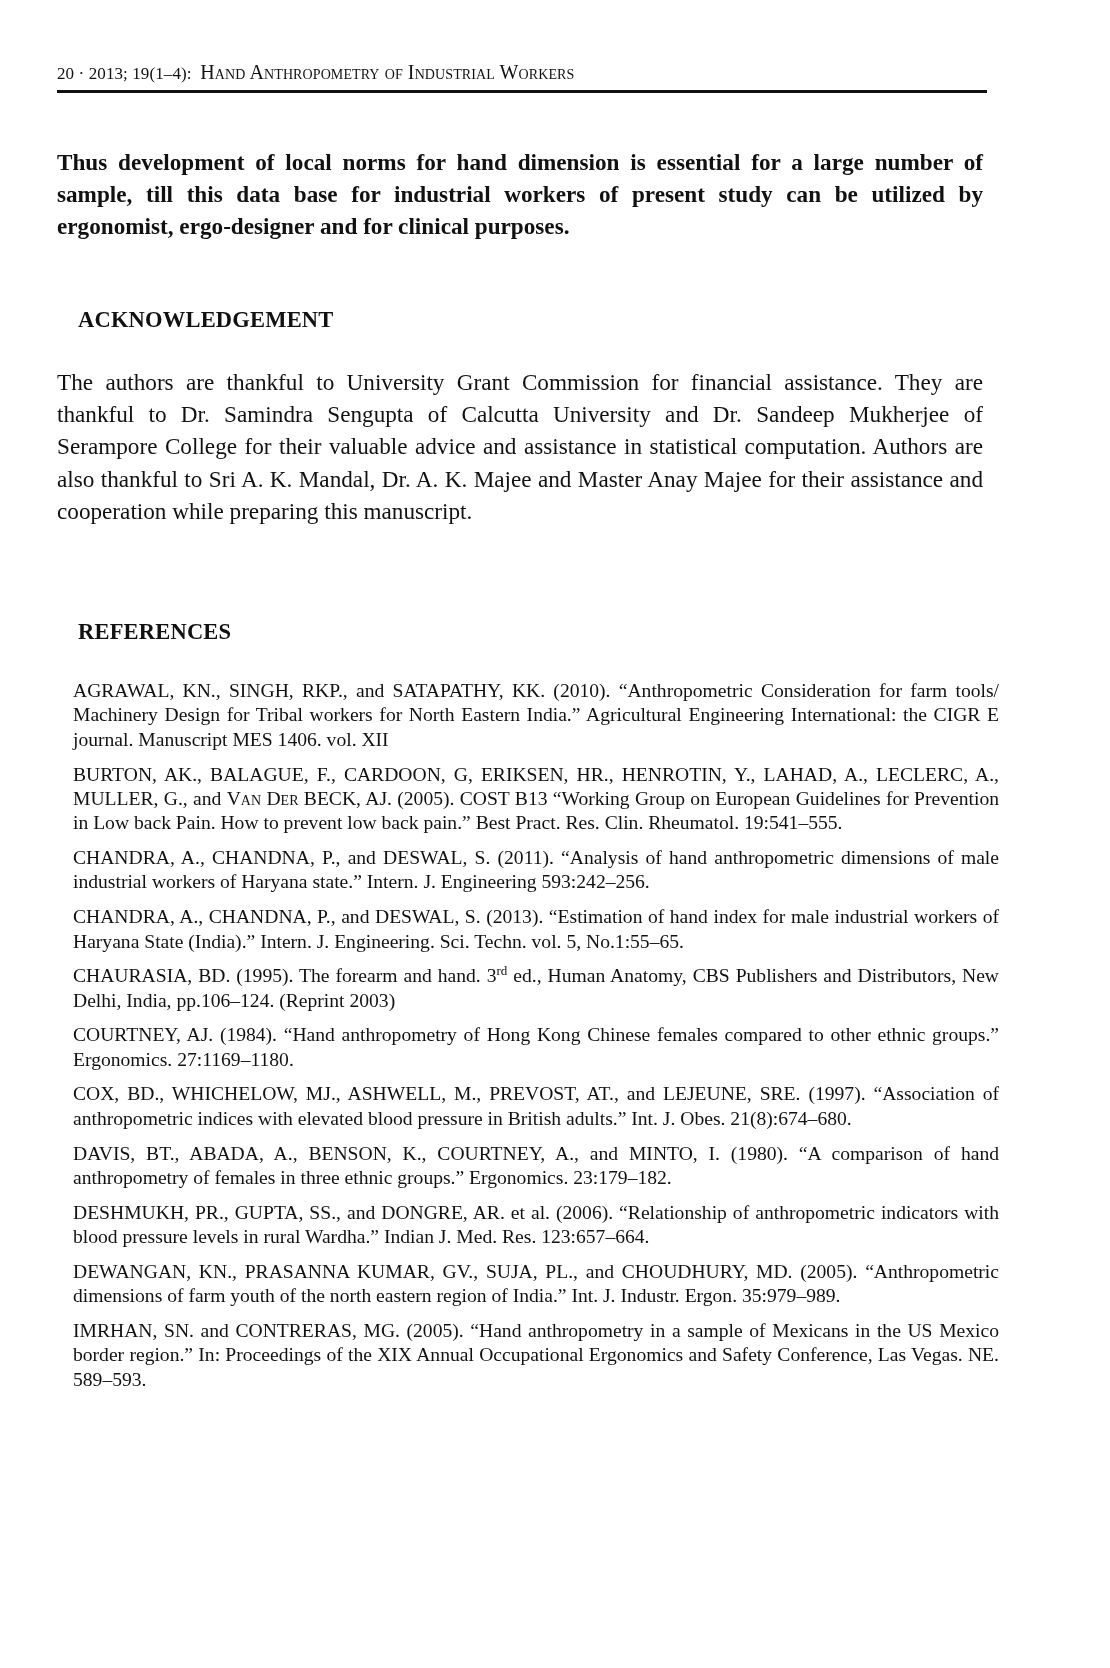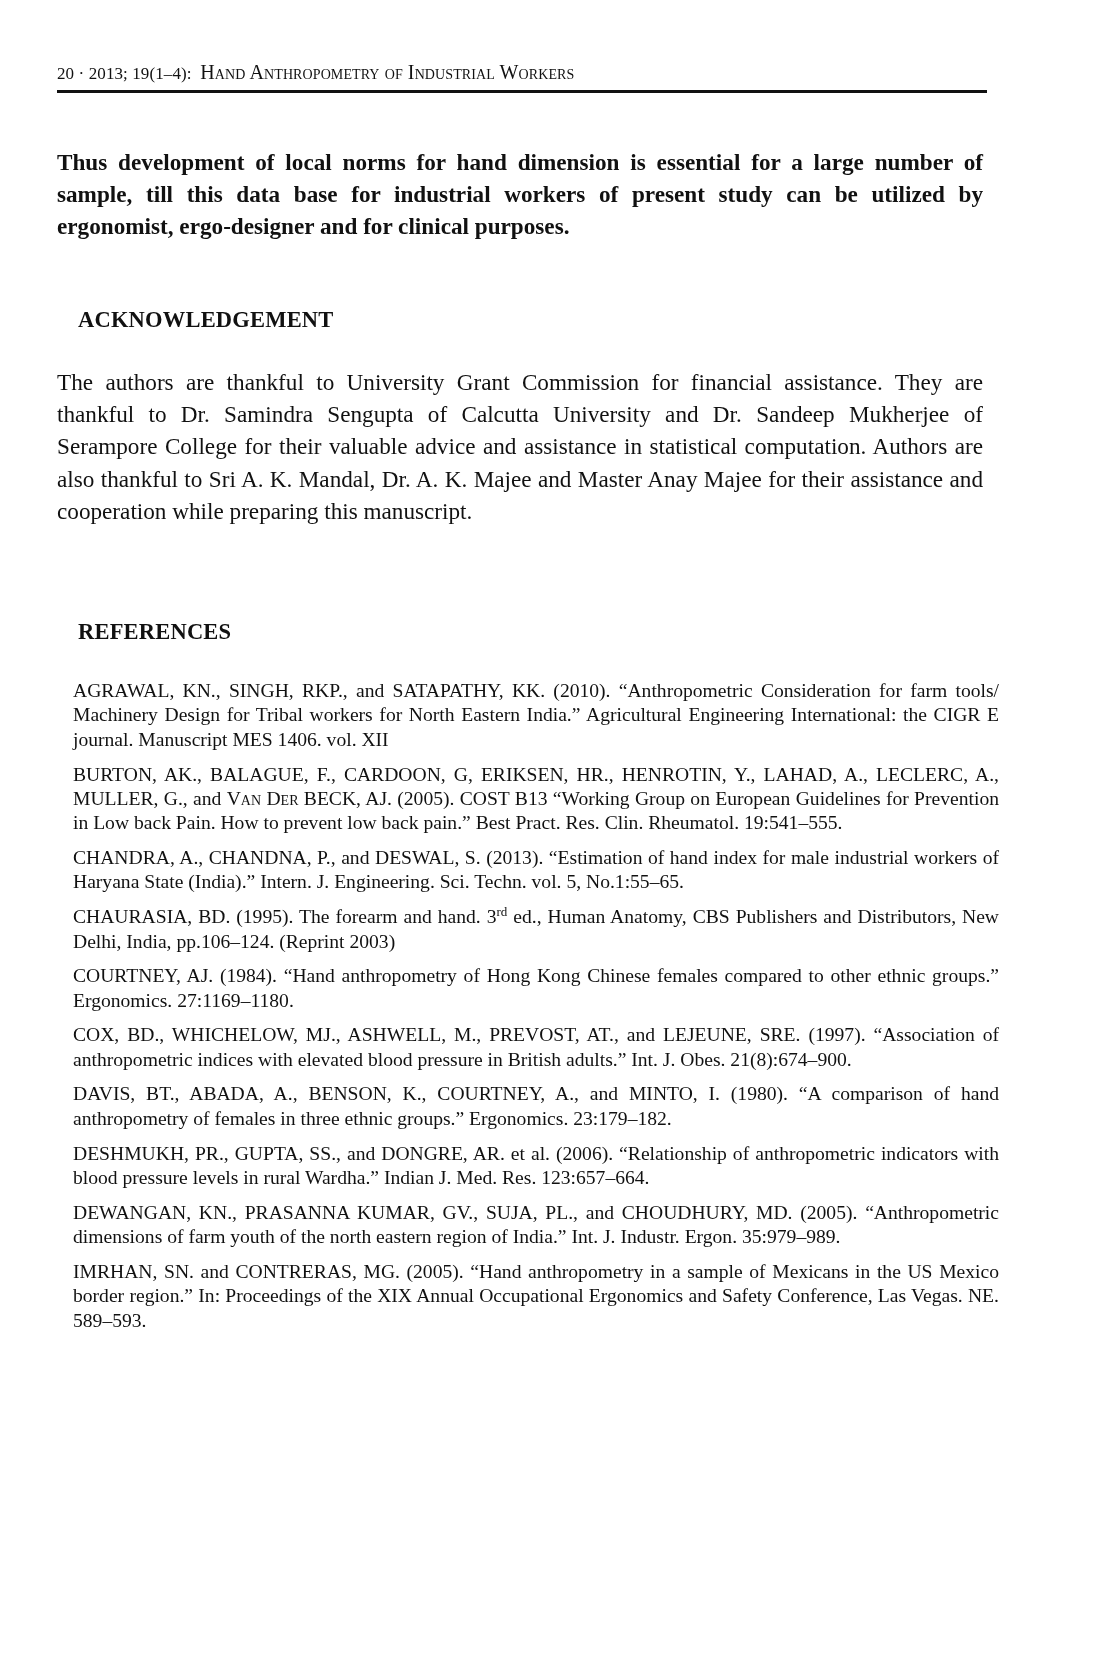--- a/index.html
+++ b/index.html
@@ -52,23 +52,24 @@
 
   <div class="heading" style="top:307px;">ACKNOWLEDGEMENT</div>
 
   <p class="para" style="top:366px;margin:0;">The authors are thankful to University Grant Commission for financial assistance. They are thankful to Dr. Samindra Sengupta of Calcutta University and Dr. Sandeep Mukherjee of Serampore College for their valuable advice and assistance in statistical computation. Authors are also thankful to Sri A. K. Mandal, Dr. A. K. Majee and Master Anay Majee for their assistance and cooperation while preparing this manuscript.</p>
 
   <div class="heading" style="top:619px;">REFERENCES</div>
 
   <div class="refs">
     <p class="ref">AGRAWAL, KN., SINGH, RKP., and SATAPATHY, KK. (2010). “Anthropometric Consideration for farm tools/ Machinery Design for Tribal workers for North Eastern India.” Agricultural Engineering International: the CIGR E journal. Manuscript MES 1406. vol. XII</p>
     <p class="ref"><span>BURTON, AK., BALAGUE, F., CARDOON, G, ERIKSEN, HR., HENROTIN, Y., LAHAD, A., LECLERC, A., MULLER, G., and </span><span class="sc-inline">Van Der</span><span> BECK, AJ. (2005). COST B13 “Working Group on European Guidelines for Prevention in Low back Pain. How to prevent low back pain.” Best Pract. Res. Clin. Rheumatol. 19:541–555.</span></p>
+    <p class="ref">CHANDRA, A., CHANDNA, P., and DESWAL, S. (2011). “Analysis of hand anthropometric dimensions of male industrial workers of Haryana state.” Intern. J. Engineering 593:242–256.</p>
     <p class="ref">CHANDRA, A., CHANDNA, P., and DESWAL, S. (2013). “Estimation of hand index for male industrial workers of Haryana State (India).” Intern. J. Engineering. Sci. Techn. vol. 5, No.1:55–65.</p>
     <p class="ref"><span>CHAURASIA, BD. (1995). The forearm and hand. 3</span><sup>rd</sup><span> ed., Human Anatomy, CBS Publishers and Distributors, New Delhi, India, pp.106–124. (Reprint 2003)</span></p>
     <p class="ref">COURTNEY, AJ. (1984). “Hand anthropometry of Hong Kong Chinese females compared to other ethnic groups.” Ergonomics. 27:1169–1180.</p>
-    <p class="ref">COX, BD., WHICHELOW, MJ., ASHWELL, M., PREVOST, AT., and LEJEUNE, SRE. (1997). “Association of anthropometric indices with elevated blood pressure in British adults.” Int. J. Obes. 21(8):674–900.</p>
+    <p class="ref">COX, BD., WHICHELOW, MJ., ASHWELL, M., PREVOST, AT., and LEJEUNE, SRE. (1997). “Association of anthropometric indices with elevated blood pressure in British adults.” Int. J. Obes. 21(8):674–680.</p>
     <p class="ref">DAVIS, BT., ABADA, A., BENSON, K., COURTNEY, A., and MINTO, I. (1980). “A comparison of hand anthropometry of females in three ethnic groups.” Ergonomics. 23:179–182.</p>
     <p class="ref">DESHMUKH, PR., GUPTA, SS., and DONGRE, AR. et al. (2006). “Relationship of anthropometric indicators with blood pressure levels in rural Wardha.” Indian J. Med. Res. 123:657–664.</p>
     <p class="ref">DEWANGAN, KN., PRASANNA KUMAR, GV., SUJA, PL., and CHOUDHURY, MD. (2005). “Anthropometric dimensions of farm youth of the north eastern region of India.” Int. J. Industr. Ergon. 35:979–989.</p>
     <p class="ref">IMRHAN, SN. and CONTRERAS, MG. (2005). “Hand anthropometry in a sample of Mexicans in the US Mexico border region.” In: Proceedings of the XIX Annual Occupational Ergonomics and Safety Conference, Las Vegas. NE. 589–593.</p>
   </div>
 
 </div>
 
 </body></html>

